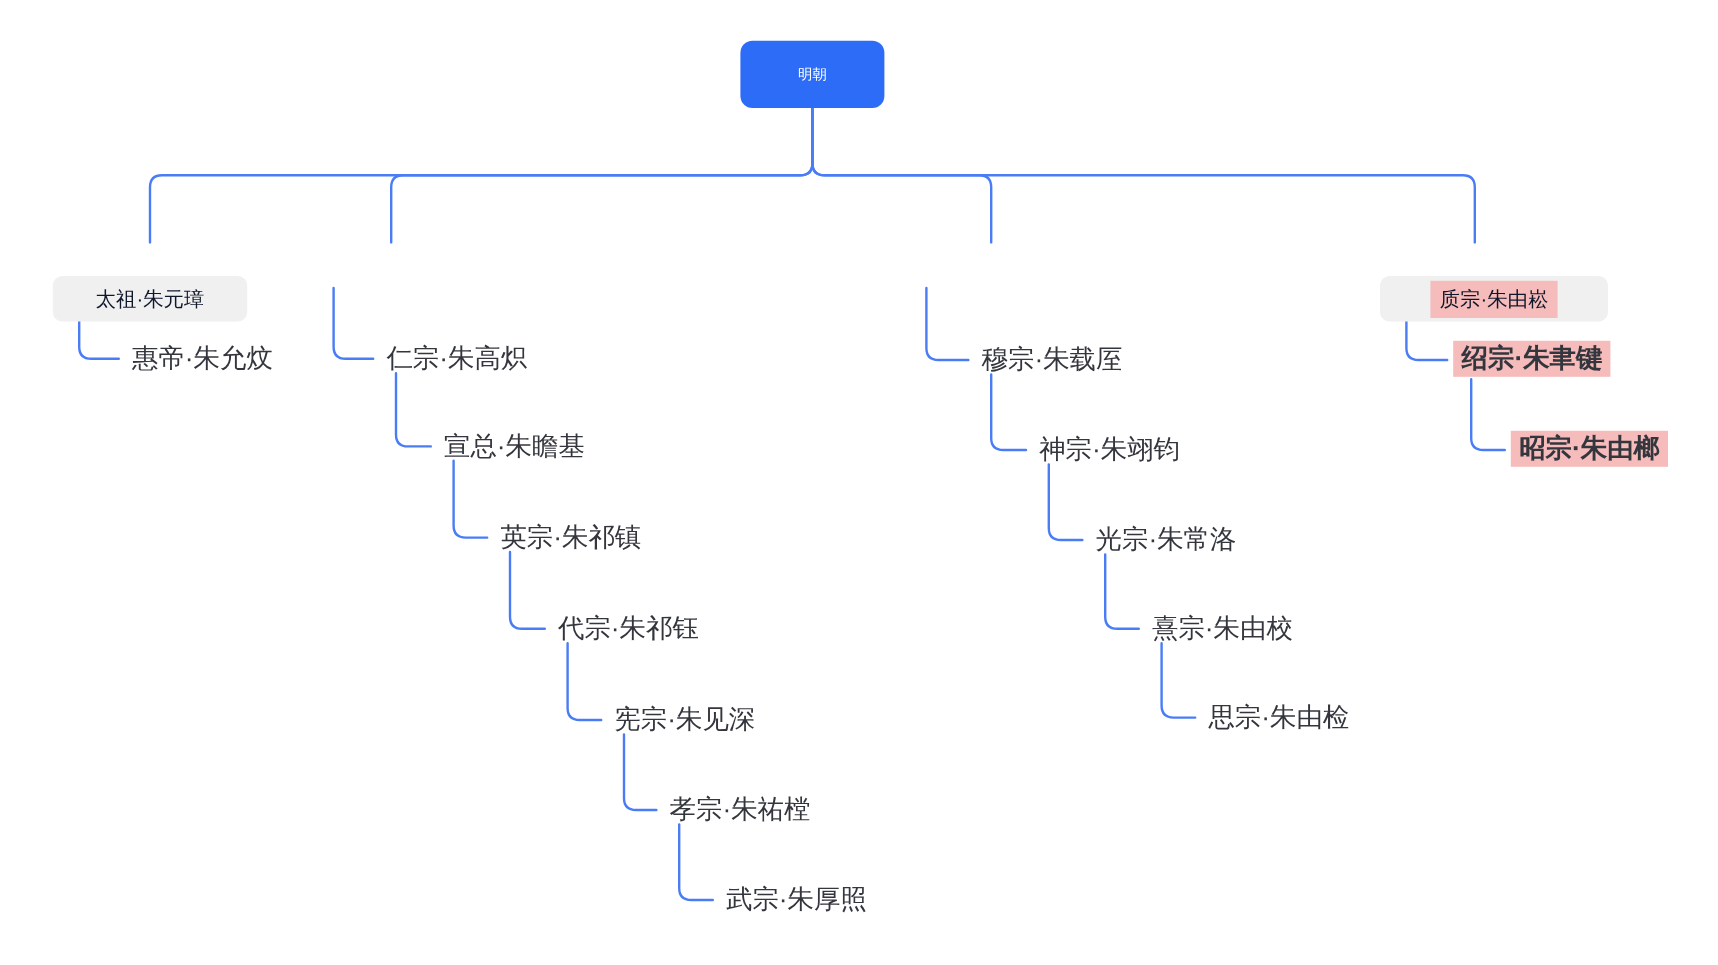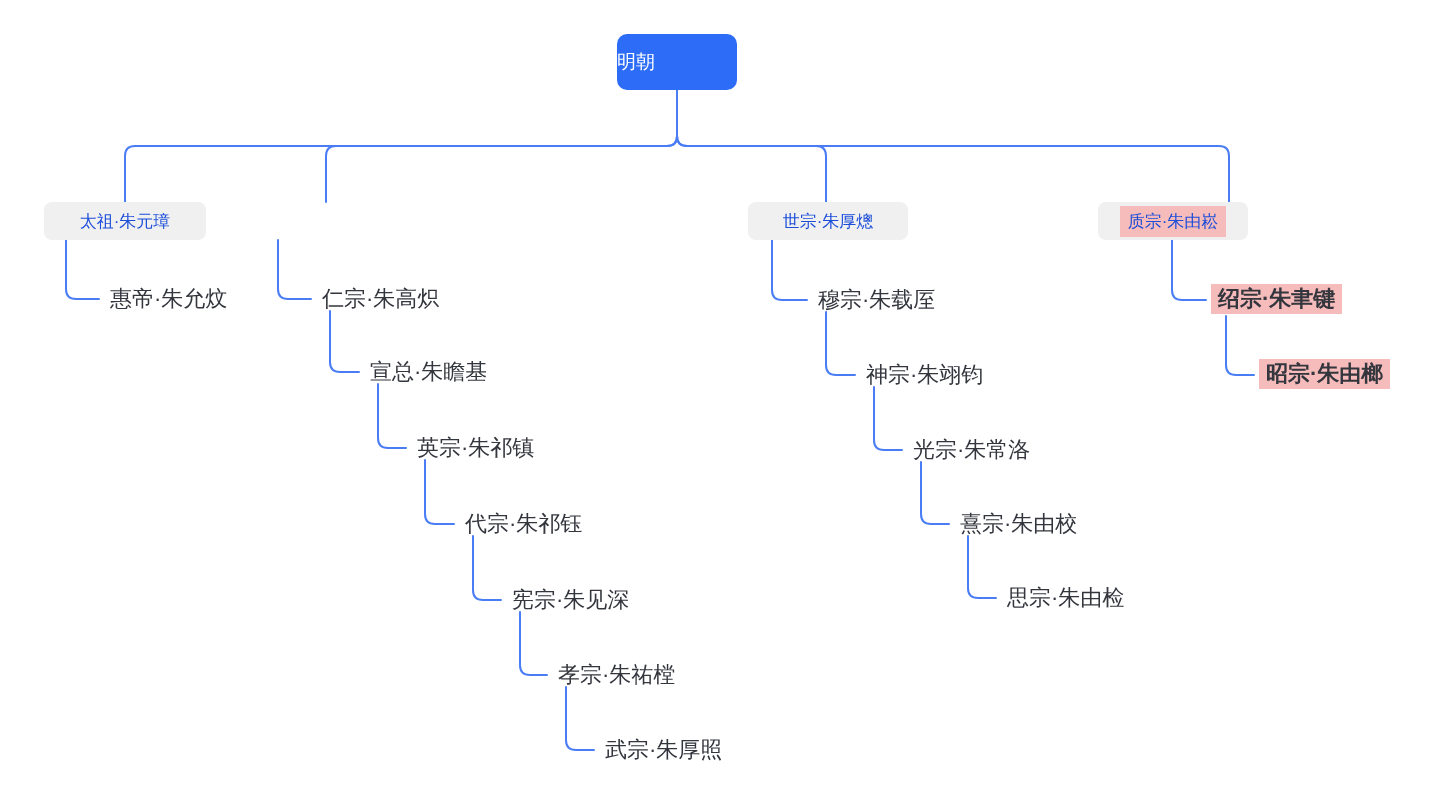--- a/index.html
+++ b/index.html
@@ -31,30 +31,32 @@
     position: absolute;
     white-space: nowrap;
     box-sizing: border-box;
   }
   .root-box {
     background: #2d6cf6;
     color: #ffffff;
     border-radius: 10px;
     display: flex;
     align-items: center;
-    font-size: 19px;
+    justify-content: center;
+    font-size: 12px;
   }
   .box {
     background: #f0f0f1;
     border-radius: 8px;
     display: flex;
     align-items: center;
     justify-content: center;
     font-size: 17px;
-    color: #1d4ed8;
+    color: #0f172a;
+    margin-top: 28px;
   }
   .box .hl-inner {
     background: #f6bbbb;
     padding: 4px 8px;
   }
   .leaf {
     font-size: 22px;
     line-height: 22px;
     color: #33363d;
   }
@@ -97,24 +99,21 @@
     <path d="M1226,316 L1226,365 Q1226,375 1236,375 L1254,375"></path>
   </svg>
 
   <div class="node root-box" style="left:617px;top:34px;width:120px;height:56px">
     <span>明朝</span>
   </div>
 
   <div class="node box" style="left:44px;top:202px;width:162px;height:38px">
     <span>太祖·朱元璋</span>
   </div>
-  <div class="node box" style="left:748px;top:202px;width:160px;height:38px">
-    <span>世宗·朱厚熜</span>
-  </div>
-  <div class="node box" style="left:1098px;top:202px;width:150px;height:38px">
+  <div class="node box" style="left:1150px;top:202px;width:190px;height:38px">
     <span class="hl-inner">质宗·朱由崧</span>
   </div>
 
   <div class="node leaf" style="left:110px;top:288px">惠帝·朱允炆</div>
 
   <div class="node leaf" style="left:322px;top:288px">仁宗·朱高炽</div>
   <div class="node leaf" style="left:370px;top:361px">宣总·朱瞻基</div>
   <div class="node leaf" style="left:417px;top:437px">英宗·朱祁镇</div>
   <div class="node leaf" style="left:465px;top:513px">代宗·朱祁钰</div>
   <div class="node leaf" style="left:512px;top:589px">宪宗·朱见深</div>

